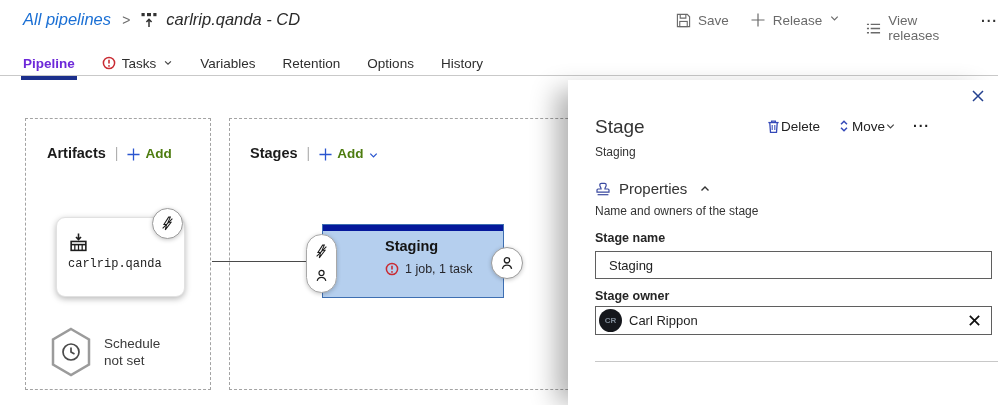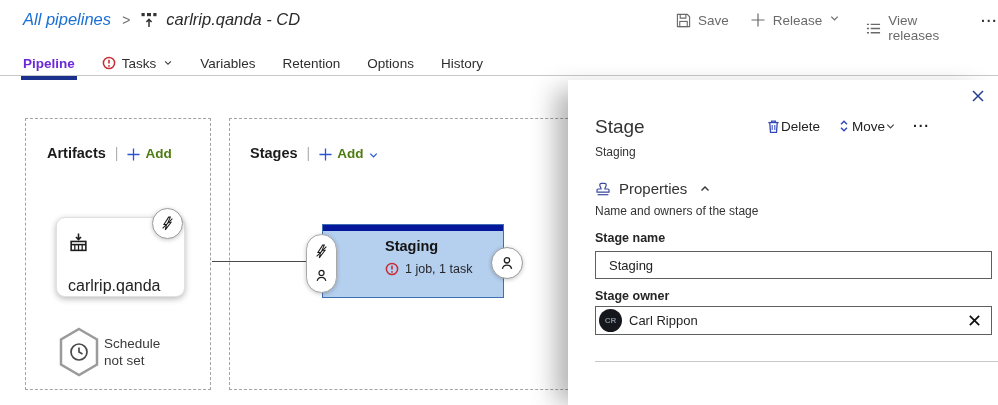--- a/index.html
+++ b/index.html
@@ -44,27 +44,27 @@
   .hdr-stages { left:250px; top:145px; }
 
   
   .connector { position:absolute; left:212px; top:261px; width:96px; height:1px; background:#4a4a4a; }
 
   
   .artifact-card { position:absolute; left:56px; top:217px; width:129px; height:80px;
     background:#fff; border:1px solid #e1e1e1; border-radius:9px;
     box-shadow:0 2px 6px rgba(0,0,0,.28); padding:14px 0 0 11px; cursor:pointer; }
   .artifact-card .aicon { display:inline-flex; width:21px; height:21px; }
-  .artifact-card .aname { display:block; margin-top:20px; font-size:16px; color:#222; }
+  .artifact-card .aname { display:block; margin-top:0; font-size:12px; color:#222;font-family:Liberation Mono, monospace; }
   .badge-circle { position:absolute; background:#fff; border:1px solid #9c9c9c; border-radius:50%;
     display:flex; align-items:center; justify-content:center; box-shadow:0 1px 4px rgba(0,0,0,.22); cursor:pointer; }
   .artifact-trigger { left:152px; top:208px; width:31px; height:31px; }
 
   
-  .schedule { position:absolute; left:56px; top:327px; display:flex; align-items:center; gap:2px; }
+  .schedule { position:absolute; left:48px; top:327px; display:flex; align-items:center; gap:10px; }
   .schedule .hex { display:inline-flex; width:46px; height:50px; }
   .schedule .stext { font-size:13.5px; color:#3a3a3a; line-height:17px; }
 
   
   .stage-card { position:absolute; left:322px; top:224px; width:182px; height:74px;
     background:#b5cfee; border:1.5px solid #3e6fb2; cursor:pointer; }
   .stage-topbar { position:absolute; left:0; top:0; right:0; height:6px; background:#05189b; }
   .stage-name { position:absolute; left:62px; top:13px; font-size:14.5px; font-weight:700; color:#141414; }
   .stage-status { position:absolute; left:62px; top:37px; display:flex; align-items:center; gap:6px; }
   .stage-status .warn { display:inline-flex; width:14px; height:14px; }

